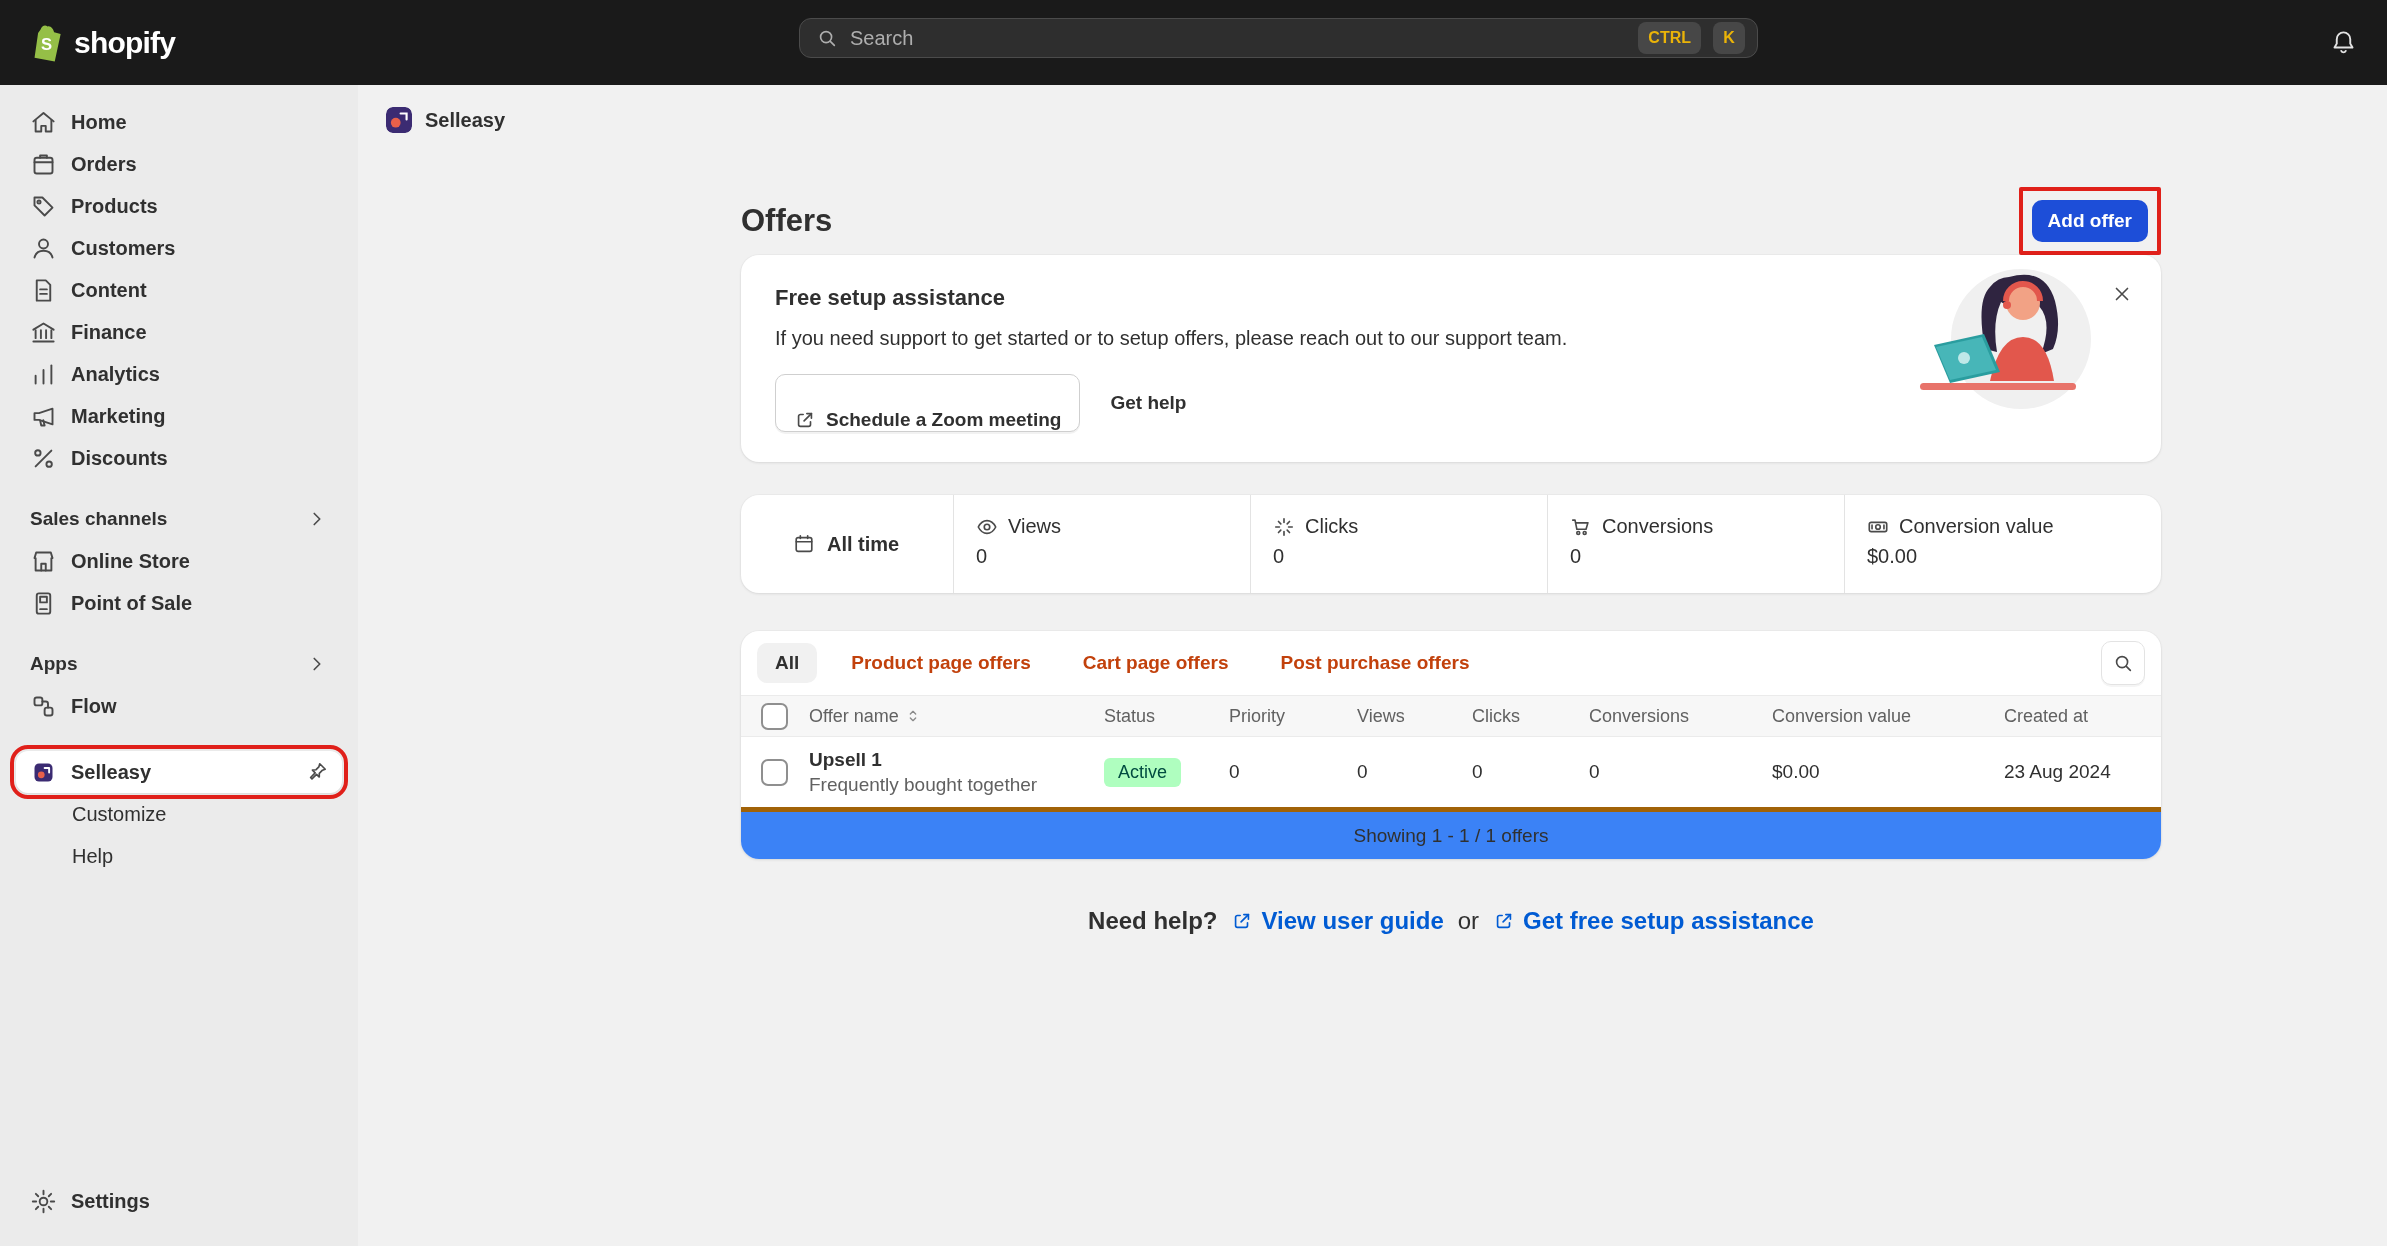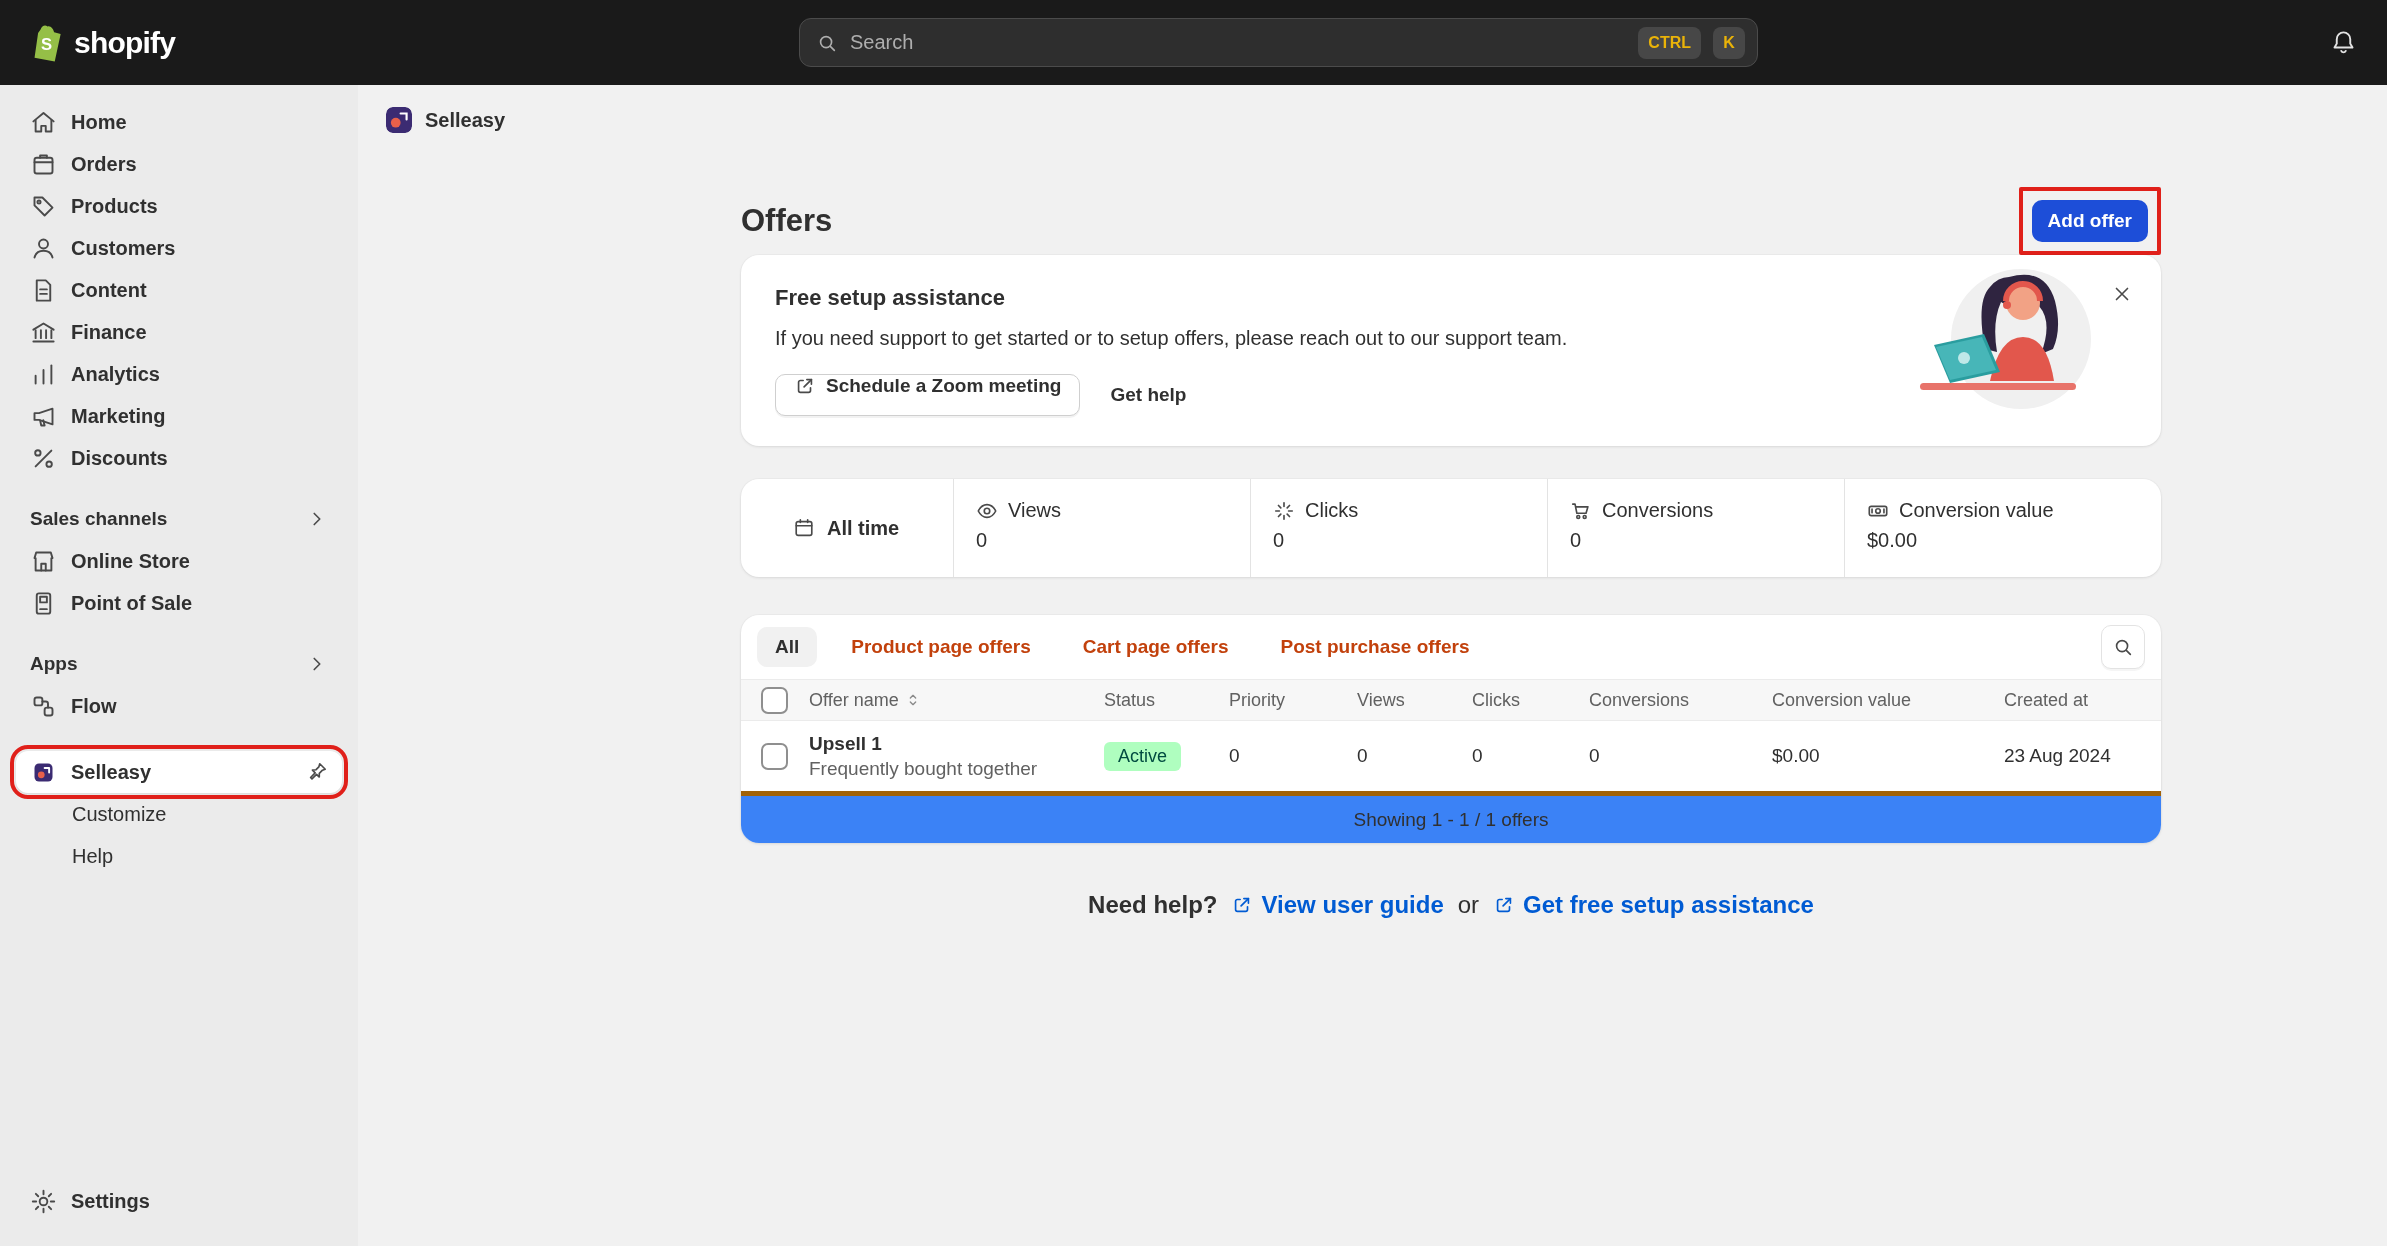--- a/index.html
+++ b/index.html
@@ -6,21 +6,21 @@
   html,body{width:2387px;height:1246px}
   body{font-family:"Liberation Sans","DejaVu Sans",sans-serif;background:#f1f1f1;color:#303030;overflow:hidden;position:relative}
   svg{display:block}
   .ic{width:27px;height:27px;stroke:#4a4a4a;fill:none;stroke-width:1.7;stroke-linecap:round;stroke-linejoin:round;flex:none}
   .ic-sm{width:22px;height:22px;stroke:#4a4a4a;fill:none;stroke-width:1.8;stroke-linecap:round;stroke-linejoin:round;flex:none}
 
   
   .topbar{position:absolute;top:0;left:0;right:0;height:85px;background:var(--topbar-bg,#1a1a1a);display:flex;align-items:center;z-index:20}
   .brand{display:flex;align-items:center;gap:10px;padding-left:30px;cursor:pointer}
   .brand-text{color:#fff;font-size:30px;font-weight:700;letter-spacing:-0.8px}
-  .searchbar{position:absolute;left:799px;top:18px;width:959px;height:49px;background:#2e2e2e;border:1px solid #4b4b4b;border-radius:12px;display:flex;align-items:center;padding:0 12px 0 16px;gap:12px;cursor:text}
+  .searchbar{position:absolute;left:799px;top:18px;width:959px;height:40px;background:#2e2e2e;border:1px solid #4b4b4b;border-radius:12px;display:flex;align-items:center;padding:0 12px 0 16px;gap:12px;cursor:text}
   .searchbar .placeholder{color:#aeaeae;font-size:20px;flex:1}
   .kbd{background:#474747;color:#eab308;border-radius:8px;height:32px;min-width:32px;padding:0 10px;display:flex;align-items:center;justify-content:center;font-size:16px;font-weight:600}
   .topbar-right{position:absolute;right:30px;top:0;height:85px;display:flex;align-items:center}
 
   
   .sidebar{position:absolute;top:85px;left:0;width:358px;bottom:0;background:#ebebeb;padding-top:16px}
   .nav-item{height:42px;margin:0 16px;border-radius:12px;display:flex;align-items:center;gap:14px;padding:0 14px;font-size:20px;font-weight:600;color:#303030;cursor:pointer}
   .nav-item.active{background:#fff;box-shadow:0 1px 2px rgba(0,0,0,.08)}
   .nav-sub{height:42px;margin:0 16px;display:flex;align-items:center;padding:0 14px 0 56px;font-size:20px;font-weight:400;color:#303030;cursor:pointer;border-radius:12px}
   .nav-header{height:42px;margin:0 16px;padding:0 14px;display:flex;align-items:center;justify-content:space-between;font-size:19px;font-weight:700;color:#303030;cursor:pointer}
@@ -38,21 +38,21 @@
   h1{font-size:31px;font-weight:700;color:#303030}
   .add-wrap{border:4px solid var(--accent-red,#e0201a);padding:9px;border-radius:2px}
   .btn-primary{background:#1d4ed8;color:#fff;font-size:19px;font-weight:600;height:42px;padding:0 16px;border:none;border-radius:10px;cursor:pointer;font-family:inherit}
   .card{background:#fff;border-radius:18px;box-shadow:0 1px 3px rgba(0,0,0,.09),0 0 0 1px rgba(0,0,0,.02)}
 
   
   .setup-card{position:relative;padding:30px 34px;min-height:175px}
   .setup-title{font-size:22px;font-weight:700}
   .setup-desc{margin-top:16px;font-size:20px;color:#303030;max-width:1000px}
   .setup-actions{margin-top:24px;display:flex;align-items:center;gap:30px}
-  .btn-secondary{display:inline-flex;gap:10px;align-items:flex-start;background:#fff;border:1px solid #cfcfcf;box-shadow:0 2px 0 rgba(0,0,0,.05);border-radius:10px;height:42px;padding:0 18px;font-size:19px;font-weight:600;color:#303030;cursor:pointer;font-family:inherit}
+  .btn-secondary{display:inline-flex;gap:10px;align-items:flex-end;background:#fff;border:1px solid #cfcfcf;box-shadow:0 2px 0 rgba(0,0,0,.05);border-radius:10px;height:58px;padding:0 18px;font-size:19px;font-weight:600;color:#303030;cursor:pointer;font-family:inherit}
   .btn-plain{background:none;border:none;font-size:19px;font-weight:600;color:#303030;cursor:pointer;font-family:inherit}
   .close-x{position:absolute;top:22px;right:22px;width:34px;height:34px;display:flex;align-items:center;justify-content:center;cursor:pointer;border-radius:8px}
   .illustration{position:absolute;right:55px;top:6px}
 
   
   .stats-card{margin-top:33px;height:98px;display:flex;align-items:stretch}
   .range{width:213px;display:flex;align-items:center;gap:12px;padding-left:52px;font-size:20px;font-weight:600;border-right:1px solid #e3e3e3;cursor:pointer}
   .stat{width:297px;border-right:1px solid #e3e3e3;padding:20px 0 0 22px}
   .stat:last-child{border-right:none;flex:1;width:auto}
   .stat-label{display:flex;align-items:center;gap:10px;font-size:20px;color:#303030}

